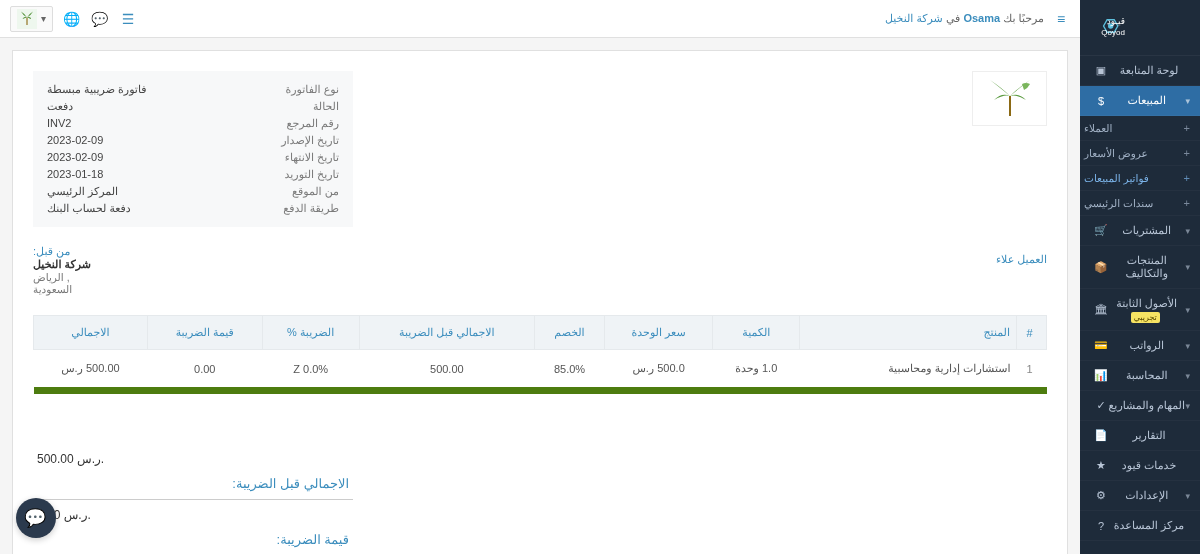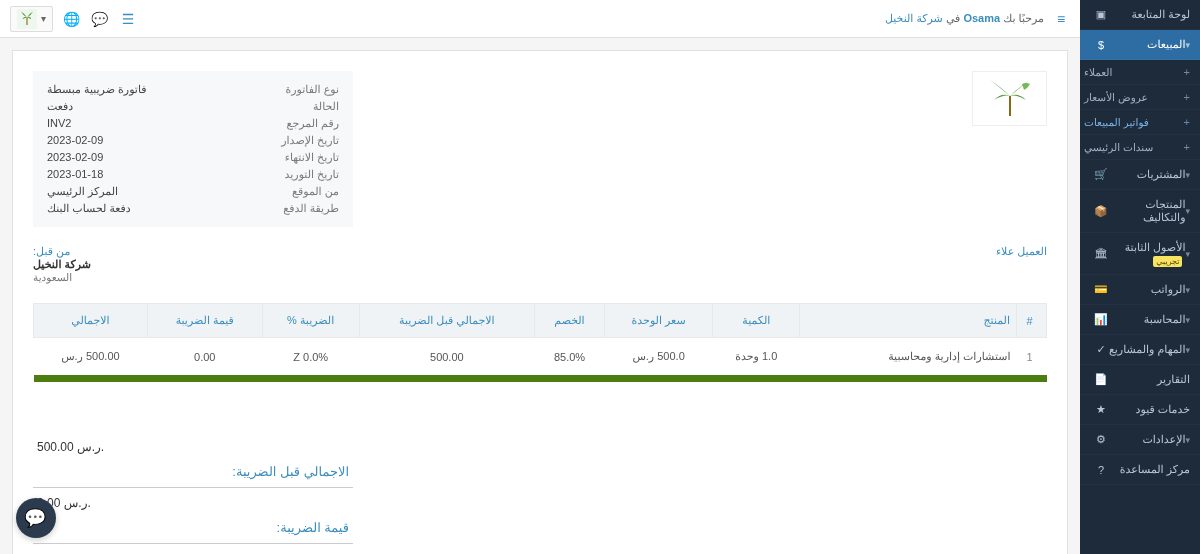--- a/index.html
+++ b/index.html
@@ -5,21 +5,21 @@
 * { margin:0; padding:0; box-sizing:border-box; }
 body { font-family: Tahoma, Arial, sans-serif; font-size:12px; background:#f5f5f5; color:#333; direction:rtl; }
 
 
 .sidebar { position:fixed; top:0; right:0; width:120px; height:100vh; background:#1e2b3a; color:#b8c5d6; overflow:hidden; z-index:100; }
 .logo { padding:12px 10px; text-align:center; border-bottom:1px solid rgba(255,255,255,0.05);}
 .logo svg { width:80px; height:28px; }
 .side-item { display:flex; align-items:center; justify-content:space-between; padding:8px 10px; font-size:11px; cursor:pointer; border-bottom:1px solid rgba(255,255,255,0.03);}
 .side-item.active { background:#2e6da4; color:#fff; }
 .side-item .icn { width:14px; display:inline-flex; align-items:center; justify-content:center; margin-left:4px; font-size:11px;}
-.side-item .lbl { flex:1; text-align:right; }
+.side-item .lbl { flex:1; text-align:center; }
 .side-item .chev { font-size:9px; opacity:0.6; }
 .side-sub { padding:6px 10px 6px 4px; font-size:10.5px; color:#a0b0c4; cursor:pointer; display:flex; align-items:center; justify-content:space-between; border-bottom:1px solid rgba(255,255,255,0.03);}
 .side-sub.highlight { color:#7bb3e8; }
 .side-sub .plus { font-size:11px; opacity:0.7; }
 .badge-mini { background:#f7e463; color:#5a4a00; font-size:8px; padding:1px 3px; border-radius:2px; margin-right:3px;margin-top:12px;}
 
 
 .topbar { position:fixed; top:0; right:120px; left:0; height:38px; background:#fff; border-bottom:1px solid #e0e0e0; display:flex; align-items:center; justify-content:space-between; padding:0 10px; z-index:90;}
 .topbar-left { display:flex; align-items:center; gap:10px; }
 .topbar-right { display:flex; align-items:center; gap:8px; font-size:11px; color:#666;}
@@ -38,21 +38,21 @@
 .inv-logo svg { width:60px; height:45px; }
 .meta-box { background:#f7f8f9; padding:10px 14px; min-width:320px; font-size:11px;}
 .meta-row { display:flex; justify-content:space-between; padding:2px 0; direction:rtl;}
 .meta-row .ml { color:#7a7a7a; text-align:right; flex:1}
 .meta-row .mv { color:#444; text-align:left; min-width:140px;}
 
 .parties { display:flex; justify-content:space-between; gap:30px; margin-bottom:20px; font-size:11px;}
 .party-r { flex:1; }
 .party-l { flex:1; text-align:left; direction:rtl;}
 .party-title { color:#3b8dbd; font-size:11px;}
-.party-name { color:#3b8dbd; font-size:11px; cursor:pointer;}
+.party-name { color:#3b8dbd; font-size:11px; cursor:pointer;margin-top:8px;}
 .party-bold { font-weight:bold; color:#333;}
 .party-line { color:#777; font-size:10.5px;}
 
 table.items { width:100%; border-collapse:collapse; font-size:11px; margin-bottom:30px;}
 table.items thead th { background:#eff3f6; color:#3b8dbd; font-weight:normal; padding:10px 6px; border:1px solid #e5e9ec;}
 table.items thead th:first-child { text-align:right; padding-right:10px;}
 table.items thead th.pnum { width:30px; text-align:center;}
 table.items tbody td { padding:12px 6px; text-align:center; color:#555; border-bottom:7px solid #4d7c0f;margin-top:28px;}
 table.items tbody td:first-child { text-align:right; padding-right:10px; }
 table.items tbody td.pnum { text-align:center; color:#888;}
@@ -62,20 +62,30 @@
 .total-row .tl { color:#3b8dbd; font-size:13px;margin-top:24px;}
 .total-row .tv { color:#333; font-size:12px; direction:ltr;}
 
 
 .chat-fab { position:fixed; bottom:16px; left:16px; width:40px; height:40px; border-radius:50%; background:#2b3a4d; display:flex; align-items:center; justify-content:center; color:#fff; font-size:18px; cursor:pointer; box-shadow:0 2px 6px rgba(0,0,0,0.2);}
 </style>
 </head>
 <body>
 
 <div class="sidebar">
+  <div class="logo">
+    <svg viewBox="0 0 90 30">
+        <g fill="#5ec0de">
+          <circle cx="12" cy="15" r="3"></circle>
+          <path d="M8 8 L16 8 L20 15 L16 22 L8 22 L4 15 Z" fill="none" stroke="#5ec0de" stroke-width="1.5"></path>
+        </g>
+        <text x="28" y="13" fill="#fff" font-size="10" font-family="Arial">قيـود</text>
+        <text x="28" y="25" fill="#fff" font-size="9" font-family="Arial">Qoyod</text>
+      </svg>
+  </div>
   <div class="side-item">
       <span class="lbl">لوحة المتابعة</span>
       <span class="icn">▣</span>
     </div>
   <div class="side-item active">
       <span class="chev">▾</span>
       <span class="lbl">المبيعات</span>
       <span class="icn">$</span>
     </div>
   <div class="side-sub">
@@ -215,20 +225,21 @@
       </div>
     </div>
 
     <div class="parties">
       <div class="party-r">
         <div class="party-name">العميل علاء</div>
       </div>
       <div class="party-l">
         <div class="party-title">من قبل:</div>
         <div class="party-bold">شركة النخيل</div>
+        <div class="party-line">, الرياض</div>
         <div class="party-line">السعودية</div>
       </div>
     </div>
 
     <table class="items">
       <thead>
           <tr>
         <th class="pnum">#</th>
         <th style="text-align:right">المنتج</th>
         <th>الكمية</th>

